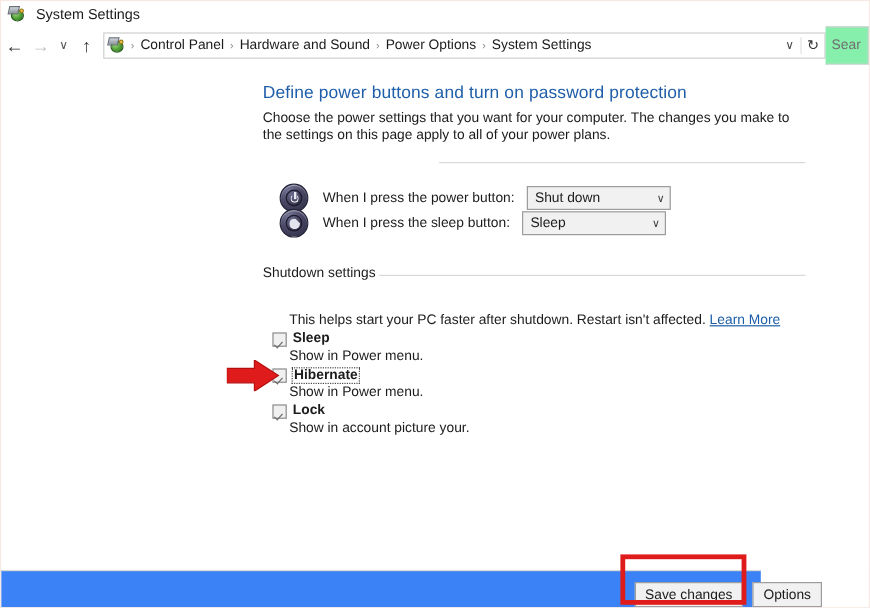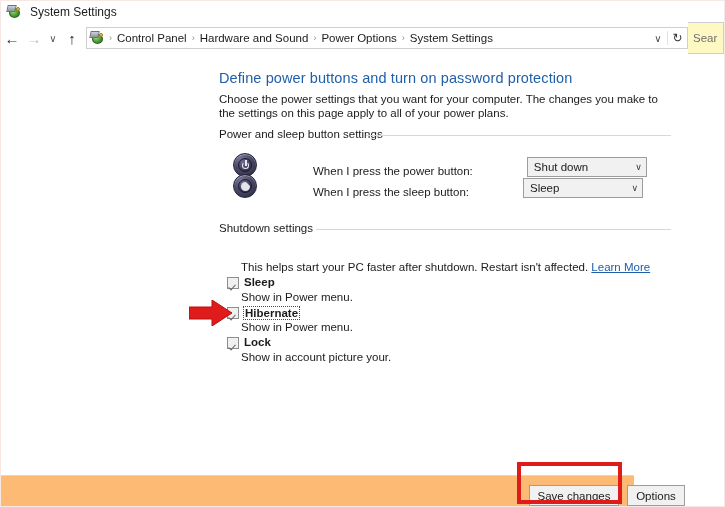--- a/index.html
+++ b/index.html
@@ -87,21 +87,21 @@
     width: 18px; text-align: center; color: #4a4a4a; font-size: 10px;
     flex: 0 0 18px;
   }
   .addr-refresh {
     width: 20px; text-align: center; color: #333; font-size: 12px;
     border-left: 1px solid #e2e2e2; flex: 0 0 20px;
   }
   #searchbox {
     width: 36px; height: 32px;
     border: 1px solid #cfcfcf; border-left: none;
-    background: #fef9c3;
+    background: #86efac;
     display: flex; align-items: center;
     font-size: 11.5px; color: #6f6f6f;
     padding-left: 5px; overflow: hidden;
     flex: 0 0 36px;
   }
 
   
   #content {
     position: absolute; left: 0; top: 53px;
     width: 723px; height: 421px;
@@ -126,21 +126,21 @@
     position: absolute; left: 0; top: 0;
     font-size: 11.5px; color: #1b1b1b; background: #ffffff;
     padding-right: 6px; white-space: nowrap;
   }
   .group-rule {
     position: absolute; right: 0; top: 7px;
     height: 1px; background: #d8d8d8;
   }
 
   .pwrow {
-    position: absolute; display: flex; align-items: flex-end; gap: 44px;
+    position: absolute; display: flex; align-items: center;
   }
   .orb {
     width: 24px; height: 24px; border-radius: 50%;
     background: radial-gradient(circle at 34% 26%, #7c7a9c 0%, #4a4866 42%, #2b2a40 100%);
     border: 1px solid #23223a;
     box-shadow: inset 0 1px 1px rgba(255,255,255,0.45);
     position: relative; flex: 0 0 24px;
   }
   .orb .inner {
     position: absolute; left: 4px; top: 4px;
@@ -217,21 +217,21 @@
   #red-box {
     position: absolute; left: 516px; top: 461px;
     width: 105px; height: 42px;
     border: 4px solid #e01b1b;
   }
 
   
   #footer {
     position: absolute; left: 0; top: 474px;
     width: 633px; height: 31px;
-    background: #fdba74;
+    background: #3b82f6;
     border-top: 1px solid #d8d8d8;
   }
   .btn {
     position: absolute; top: 9px;
     height: 21px;
     border: 1px solid #9d9d9d;
     background: #f1f1f1;
     font-size: 11.5px; color: #1b1b1b;
     display: flex; align-items: center; justify-content: center;
     font-family: "Liberation Sans", sans-serif;
@@ -282,21 +282,20 @@
       <span>Sear</span>
     </div>
   </div>
 
   <div id="content">
 
     <div id="pagehead">Define power buttons and turn on password protection</div>
     <div id="pagedesc">Choose the power settings that you want for your computer. The changes you make to the settings on this page apply to all of your power plans.</div>
 
     <div class="group" style="top:74px;">
-      <span class="group-label">Power and sleep button settings</span>
       <span class="group-rule" style="width:305px;"></span>
     </div>
 
     <div class="pwrow" style="left:232px; top:99px;">
       <span class="orb">
         <span class="inner"></span>
         <span class="pwr-ring"></span>
         <span class="pwr-bar"></span>
       </span>
       <span class="pwlabel">When I press the power button:</span>

